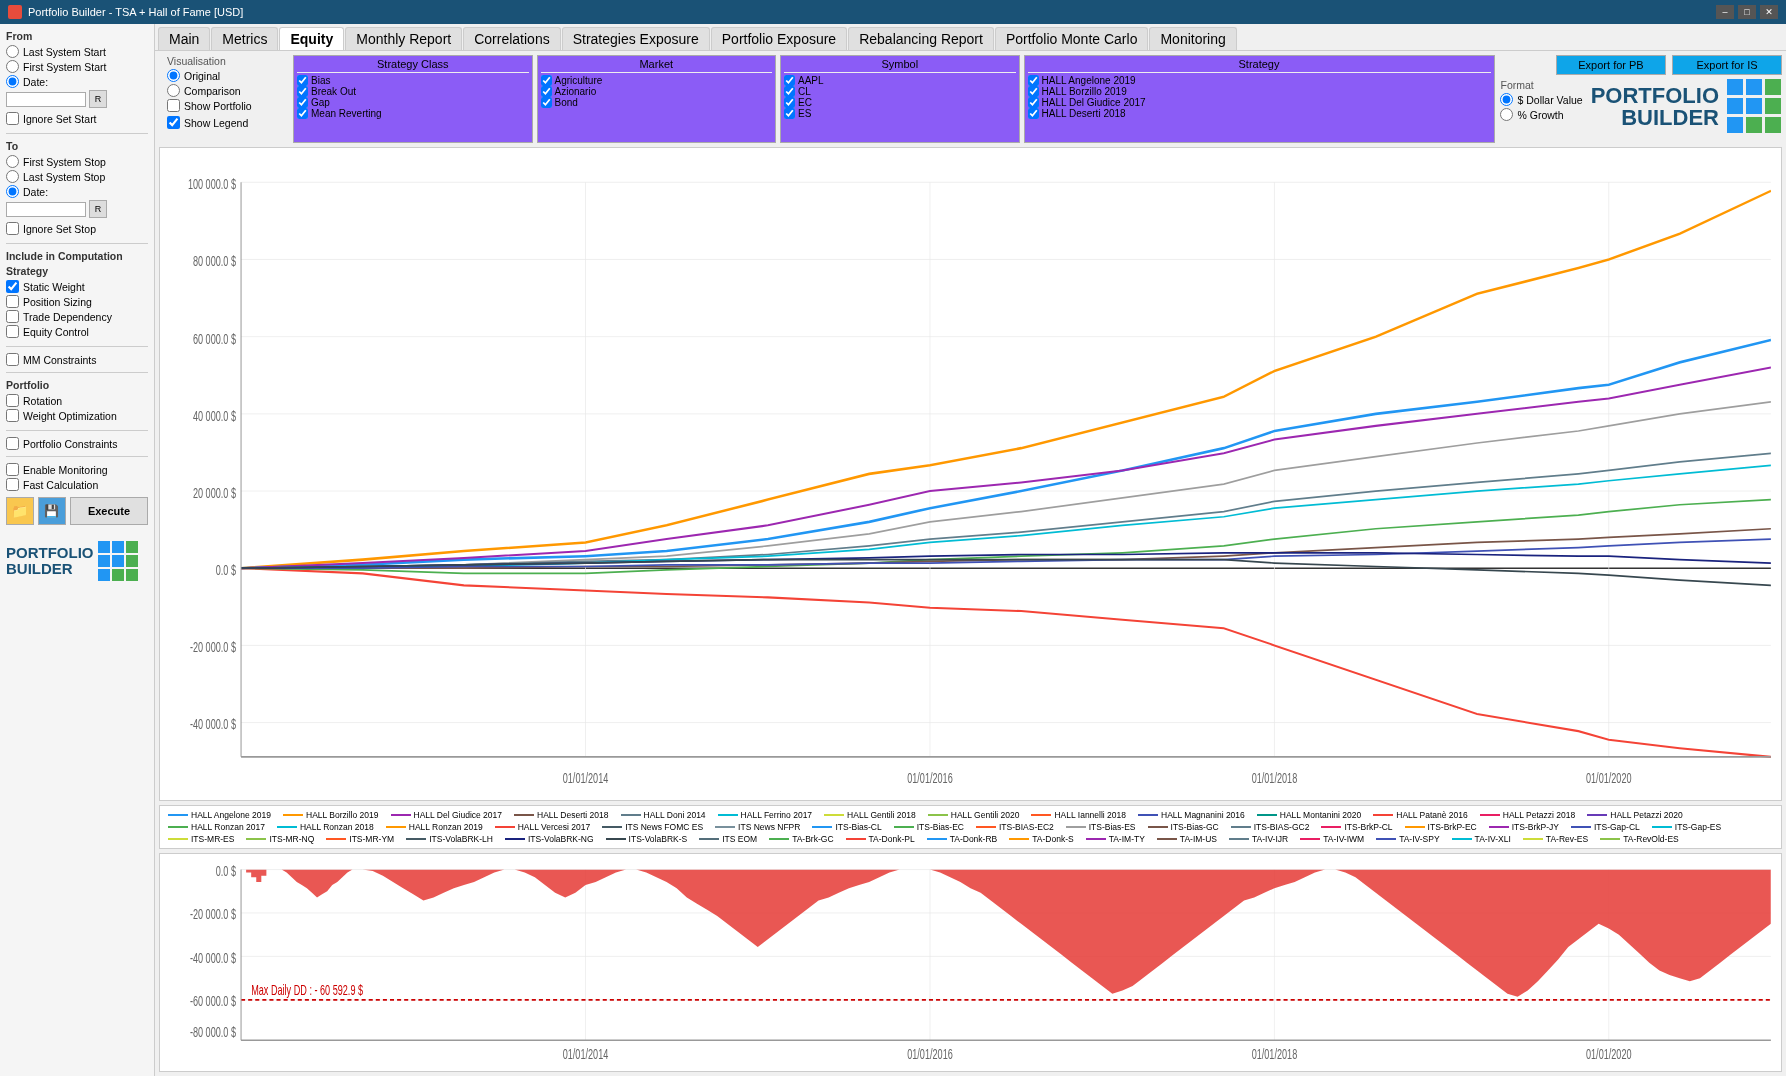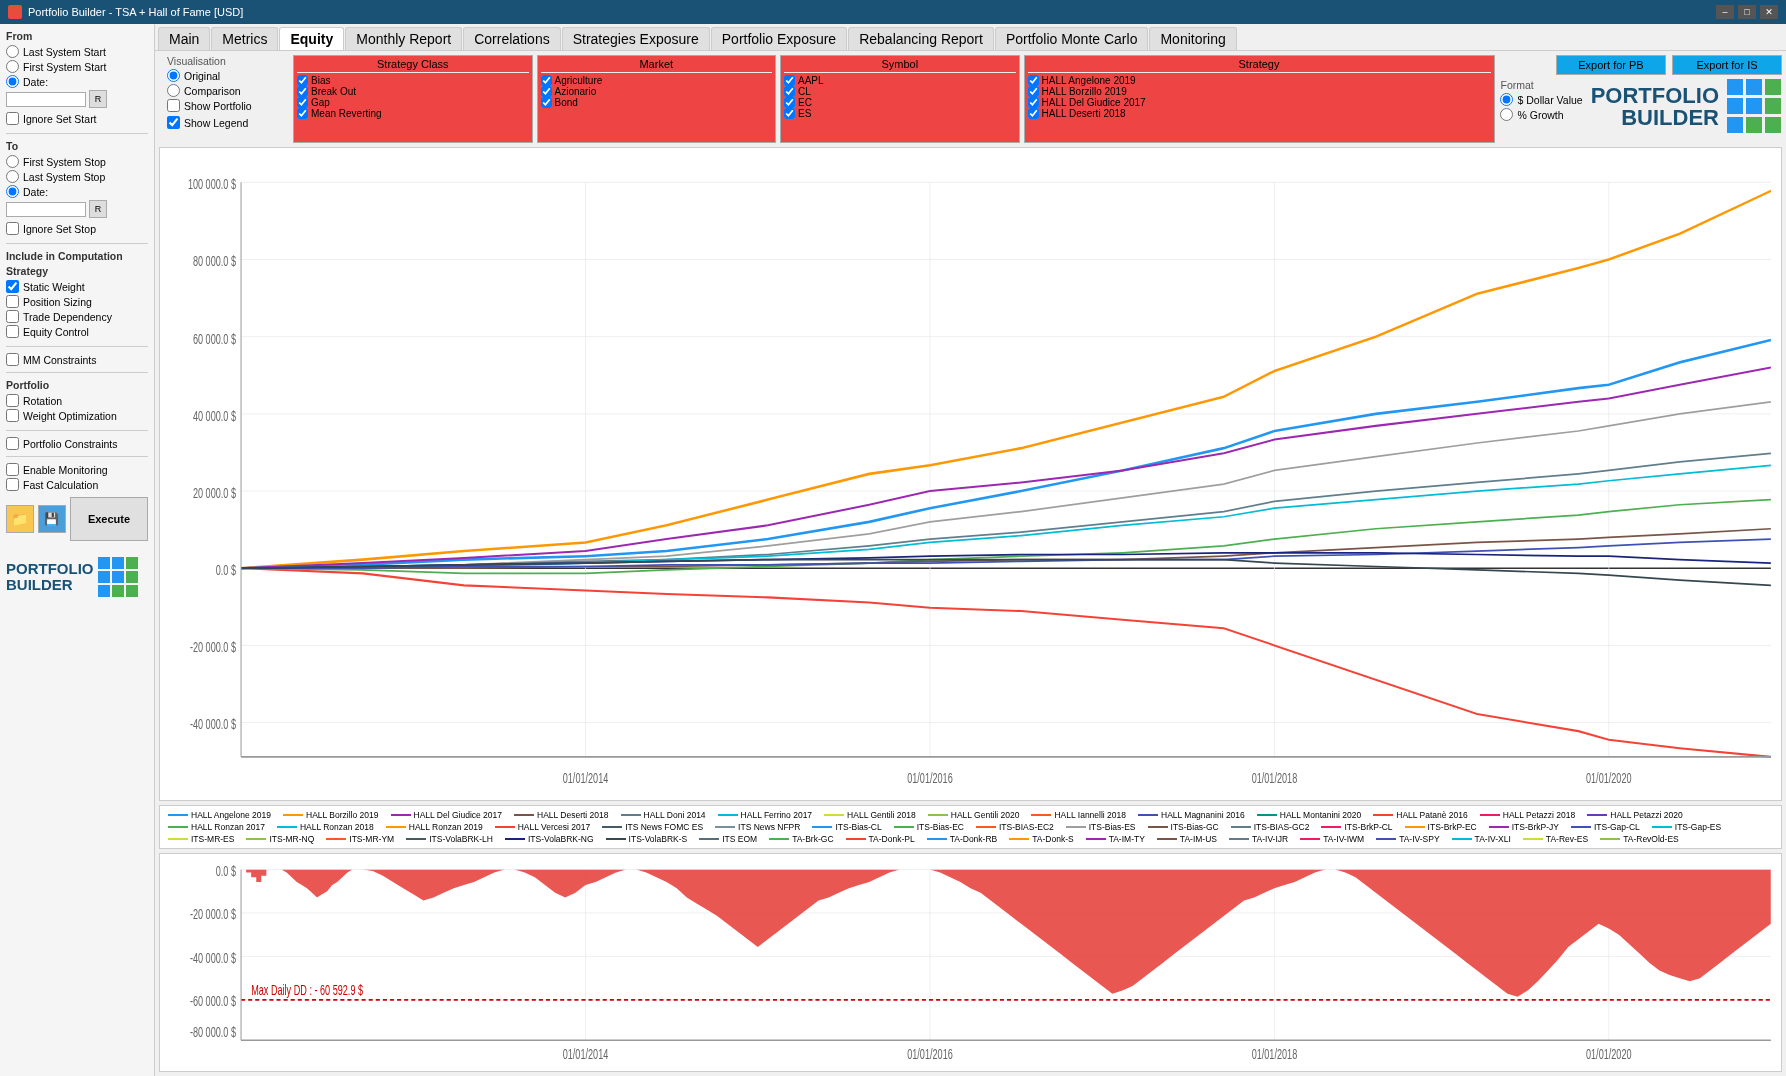--- a/index.html
+++ b/index.html
@@ -39,21 +39,21 @@
     .radio-item input[type=radio] { margin: 0; }
     .date-row { display: flex; align-items: center; gap: 3px; margin-top: 2px; }
     .date-input { width: 80px; font-size: 10px; padding: 1px 3px; border: 1px solid #aaa; background: white; }
     .r-btn { width: 18px; height: 18px; background: #ddd; border: 1px solid #aaa; font-size: 9px; cursor: pointer; display: flex; align-items: center; justify-content: center; }
     .checkbox-item { display: flex; align-items: center; gap: 4px; font-size: 10.5px; margin-bottom: 2px; }
     .checkbox-item input[type=checkbox] { margin: 0; }
     .section-divider { border-top: 1px solid #ccc; margin: 6px 0; }
     .execute-row { display: flex; gap: 4px; align-items: center; margin-top: 6px; }
     .folder-btn { width: 28px; height: 28px; background: #f9c74f; border: 1px solid #aaa; cursor: pointer; display: flex; align-items: center; justify-content: center; font-size: 14px; }
     .save-btn { width: 28px; height: 28px; background: #4a9eda; border: 1px solid #aaa; cursor: pointer; display: flex; align-items: center; justify-content: center; font-size: 12px; color: white; }
-    .execute-btn { flex: 1; height: 44px; background: #e0e0e0; border: 1px solid #aaa; cursor: pointer; font-size: 11px; font-weight: bold; text-align: center; }
+    .execute-btn { flex: 1; height: 28px; background: #e0e0e0; border: 1px solid #aaa; cursor: pointer; font-size: 11px; font-weight: bold; text-align: center; }
     .portfolio-logo { margin-top: 10px; display: flex; align-items: center; gap: 4px; }
 
     
     .main-content { flex: 1; display: flex; flex-direction: column; overflow: hidden; }
     
     
     .tab-bar { background: #f0f0f0; border-bottom: 1px solid #ccc; display: flex; padding: 3px 3px 0; gap: 1px; }
     .tab { padding: 3px 10px; border: 1px solid #ccc; border-bottom: none; background: #e0e0e0; cursor: pointer; font-size: 14px; border-radius: 3px 3px 0 0; }
     .tab.active { background: white; font-weight: bold; }
 
@@ -61,21 +61,21 @@
     .equity-panel { flex: 1; display: flex; flex-direction: column; padding: 4px; overflow: hidden; }
     
     
     .controls-row { display: flex; gap: 6px; align-items: flex-start; margin-bottom: 4px; }
     .viz-section { display: flex; flex-direction: column; gap: 2px; min-width: 120px; margin-left: 8px; }
     .viz-label { font-size: 10.5px; color: #555; }
     .box-item { display: flex; align-items: center; gap: 3px; font-size: 10px; }
     .box-item input[type=checkbox] { margin: 0; width: 11px; height: 11px; }
     
     .four-boxes { display: flex; gap: 4px; flex: 1; }
-    .data-box { flex: 1; border: 1px solid #aaa; background: #ef4444; padding: 2px 3px; min-width: 80px; position: relative; }
+    .data-box { flex: 1; border: 1px solid #aaa; background: #8b5cf6; padding: 2px 3px; min-width: 80px; position: relative; }
     .data-box-header { font-size: 11px; text-align: center; border-bottom: 1px solid #eee; padding-bottom: 2px; margin-bottom: 2px; }
     .scroll-list { height: 65px; overflow-y: auto; }
     .export-btn { padding: 3px 8px; background: #0ea5e9; border: 1px solid #aaa; cursor: pointer; font-size: 11px; width: 110px; }
 
     
     .chart-area { flex: 1; display: flex; flex-direction: column; gap: 4px; min-height: 0; }
     .main-chart-container { flex: 3; background: white; border: 1px solid #ccc; position: relative; overflow: hidden; }
     .dd-chart-container { flex: 1; background: white; border: 1px solid #ccc; position: relative; overflow: hidden; }
 
     

